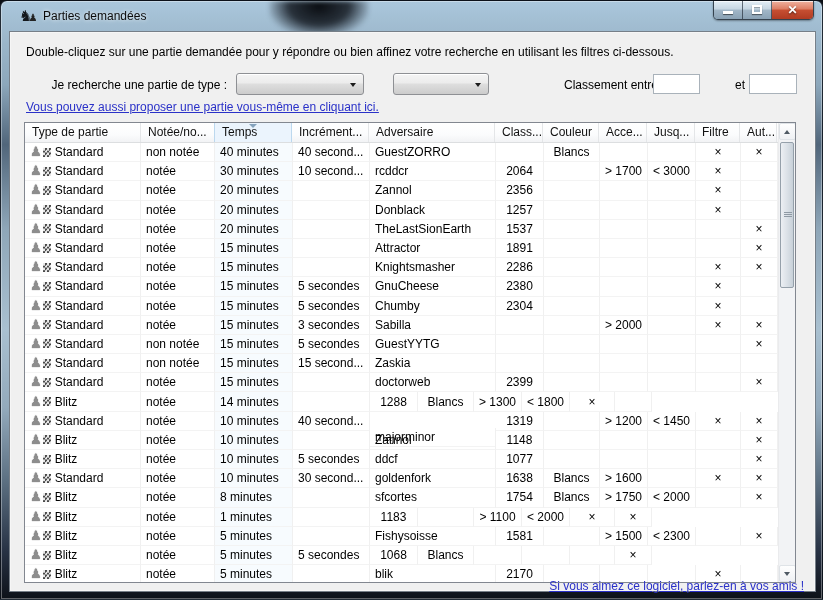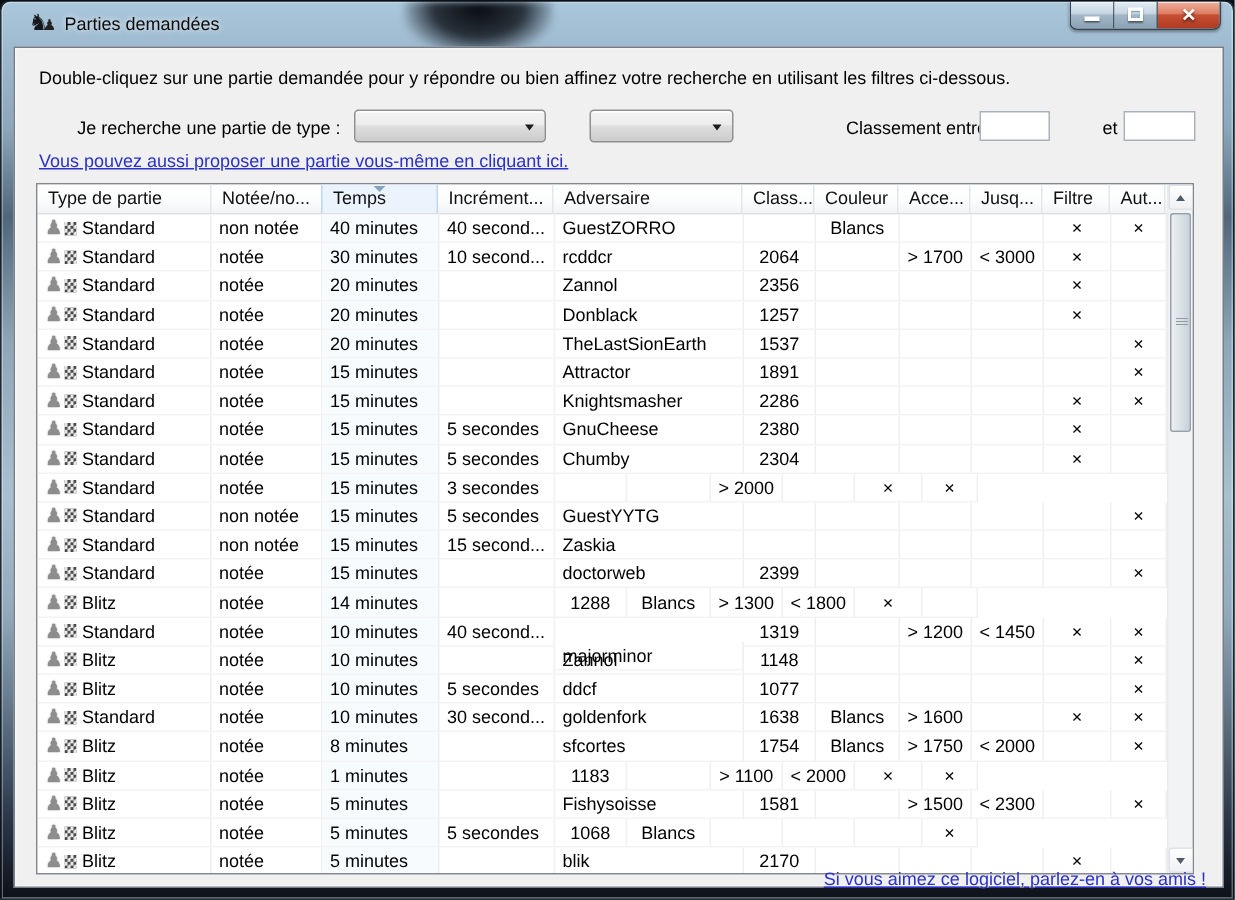--- a/index.html
+++ b/index.html
@@ -337,20 +337,21 @@
                 <div class="td align-left" style="width: 116px;">
                   <span class="pawn">
                     <span class="pawn-glyph">♟</span>
                     <span class="pawn-board"></span>
                   </span>
                   <span class="cell-text">Standard</span>
                 </div>
                 <div class="td align-left" style="width: 74px;">notée</div>
                 <div class="td align-left sorted-col" style="width: 78px;">15 minutes</div>
                 <div class="td align-left" style="width: 77px;">3 secondes</div>
+                <div class="td align-left" style="width: 126px;">Sabilla</div>
                 <div class="td align-center" style="width: 48px;"></div>
                 <div class="td align-center" style="width: 56px;"></div>
                 <div class="td align-center" style="width: 48px;">&gt; 2000</div>
                 <div class="td align-center" style="width: 48px;"></div>
                 <div class="td align-center" style="width: 45px;">×</div>
                 <div class="td align-center" style="width: 37px;">×</div>
               </div>
               <div class="tr">
                 <div class="td align-left" style="width: 116px;">
                   <span class="pawn">

